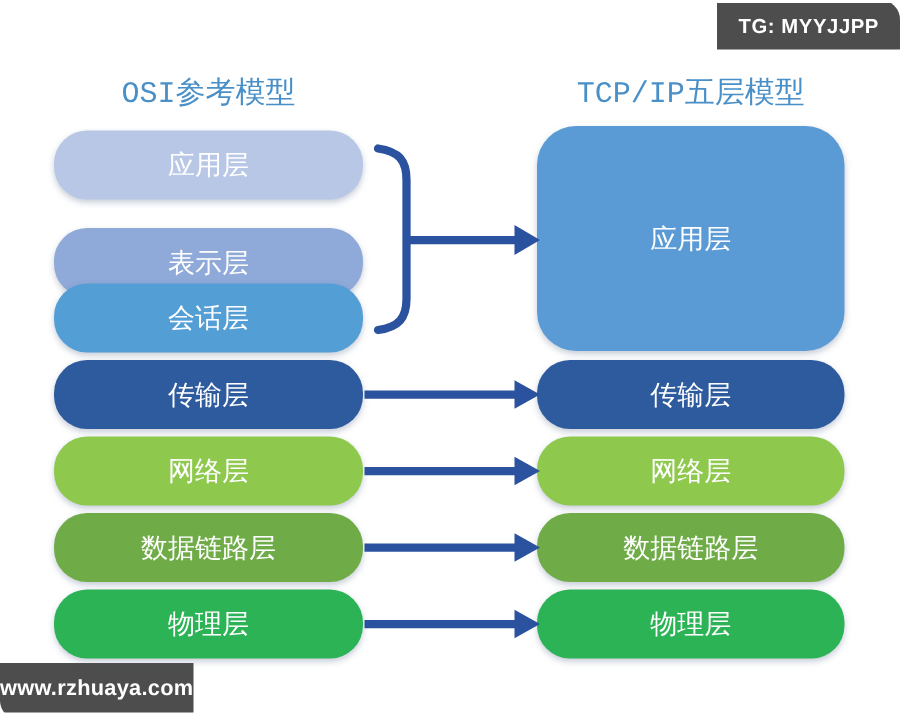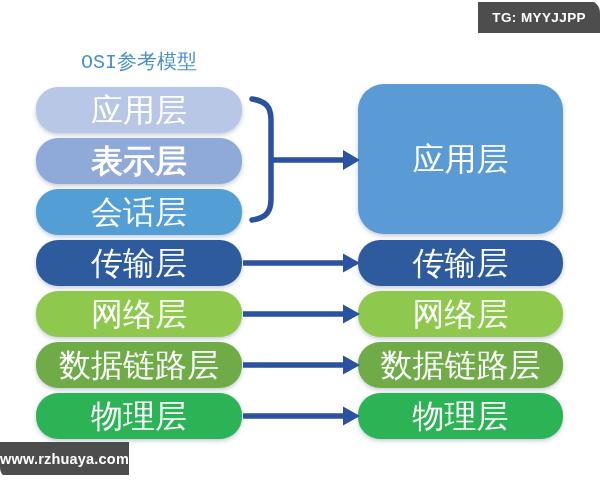--- a/index.html
+++ b/index.html
@@ -19,38 +19,39 @@
   }
   .col-title.left{left:36px;width:206px;}
   .col-title.right{left:358px;width:205px;}
   .layer{
     position:absolute;display:flex;align-items:center;justify-content:center;
     border-radius:22px;box-shadow:0 2px 4px rgba(90,110,140,.35);
   }
   .layer.osi{left:36px;width:206px;height:46px;}
   .layer.tcp{left:358px;width:205px;height:46px;}
   .layer.tcp.tall{height:150px;border-radius:26px;}
-  .layer-label{font-size:32px;color:#ffffff;line-height:1;}
+  .layer-label{font-size:18px;color:#ffffff;line-height:1;}
   svg.connectors{position:absolute;left:0;top:0;pointer-events:none;}
 </style>
 </head>
 <body>
 
 <div class="canvas">
 
   <div class="badge top" style="background-color: rgb(77, 77, 77); color: rgb(255, 255, 255);">TG: MYYJJPP</div>
 
   <div class="badge bottom" style="background-color: rgb(77, 77, 77); color: rgb(255, 255, 255);">www.rzhuaya.com</div>
 
   <div class="col-title left" style="color: rgb(74, 144, 200);">OSI参考模型</div>
+  <div class="col-title right" style="color: rgb(74, 144, 200);">TCP/IP五层模型</div>
 
   <div class="layer osi" style="top: 87px; background-color: rgb(185, 199, 230);">
     <span class="layer-label">应用层</span>
   </div>
-  <div class="layer osi" style="top: 138px; background-color: rgb(143, 169, 216); font-weight: bold;">
+  <div class="layer osi" style="top: 152px; background-color: rgb(143, 169, 216);">
     <span class="layer-label">表示层</span>
   </div>
   <div class="layer osi" style="top: 189px; background-color: rgb(84, 158, 214); text-align: right;">
     <span class="layer-label">会话层</span>
   </div>
   <div class="layer osi" style="top: 240px; background-color: rgb(46, 91, 158);">
     <span class="layer-label">传输层</span>
   </div>
   <div class="layer osi" style="top: 291px; background-color: rgb(142, 201, 78);">
     <span class="layer-label">网络层</span>

